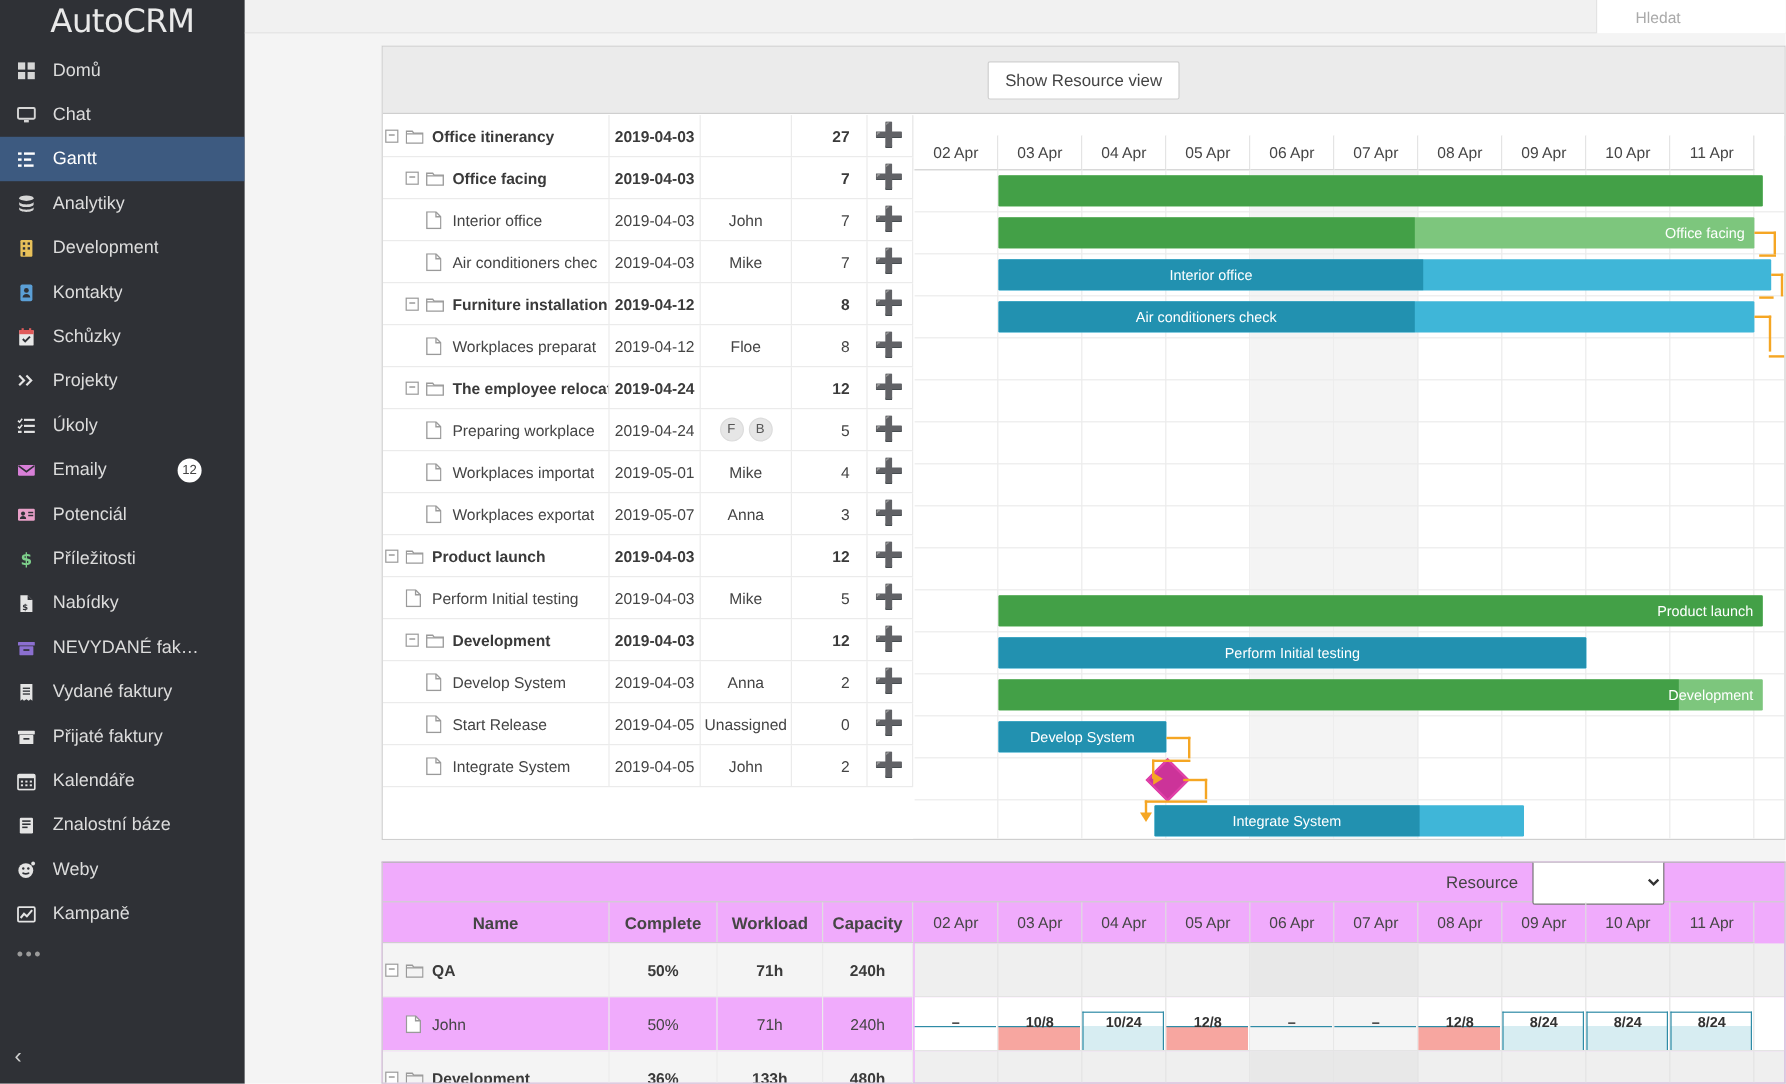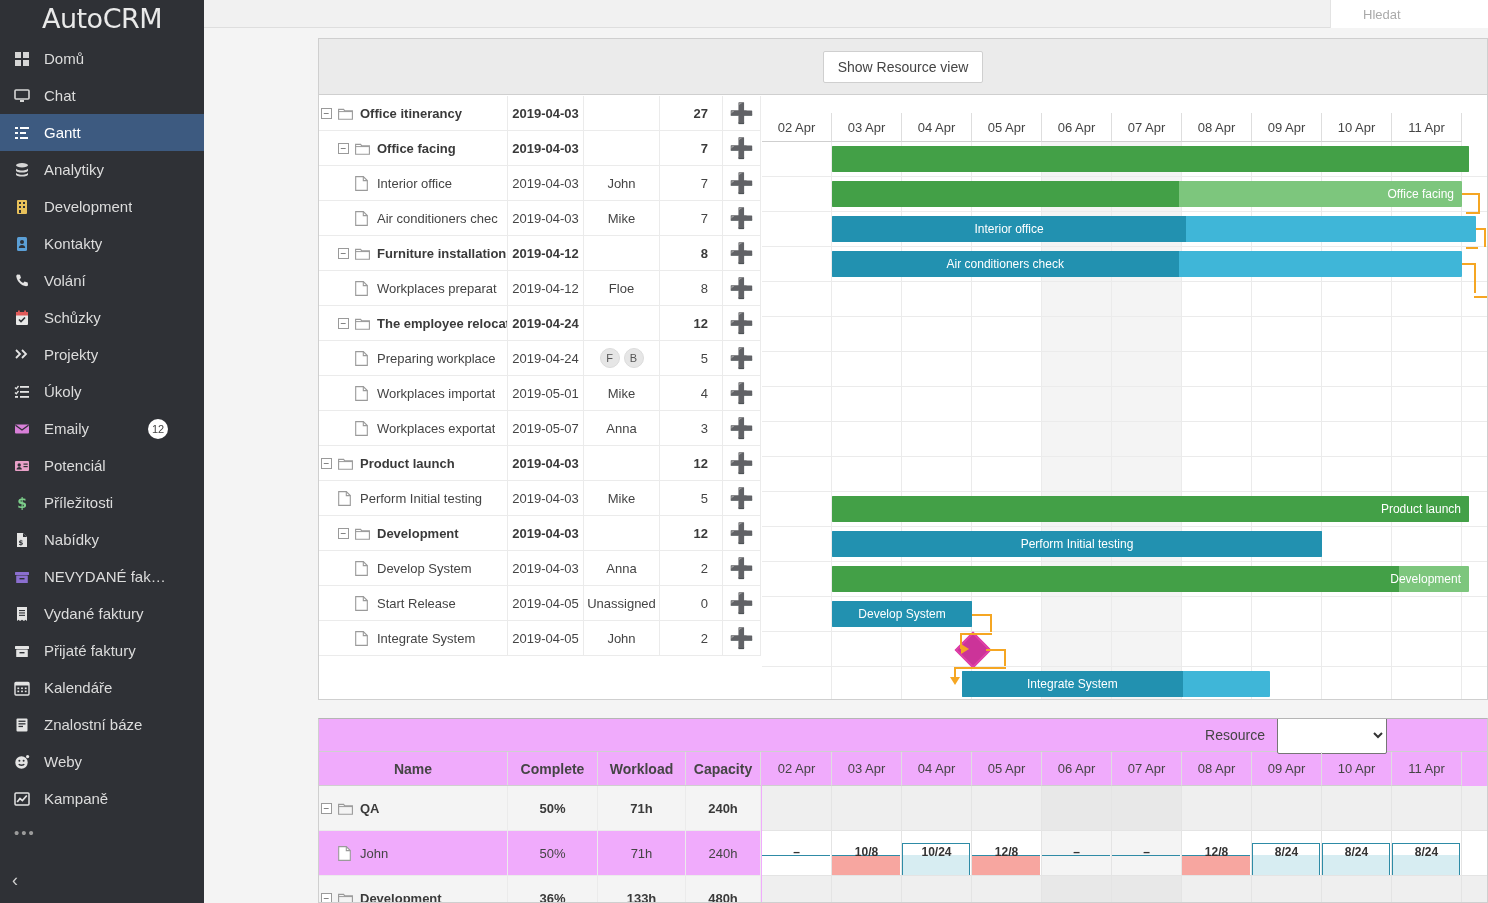--- a/index.html
+++ b/index.html
@@ -269,28 +269,20 @@
       </div>
       <div class="nav-item">
         <span class="nav-ico">
           <svg width="16" height="16" viewBox="0 0 16 16" fill="#5b9fd6">
             <rect x="3" y="1" width="10" height="14" rx="1.5"></rect>
             <circle cx="8" cy="6" r="2" fill="#2f3136"></circle>
             <path d="M4.8 12c0-1.8 1.4-3 3.2-3s3.2 1.2 3.2 3z" fill="#2f3136"></path>
           </svg>
         </span>
         <span class="nav-label">Kontakty</span>
-      </div>
-      <div class="nav-item">
-        <span class="nav-ico">
-          <svg width="16" height="16" viewBox="0 0 16 16" fill="#e4e4e4">
-            <path d="M3.5 1.5 6 1.8l1 3.2-1.6 1.3c.8 1.8 2 3 3.8 3.8l1.3-1.6 3.2 1 .3 2.5c-.2.8-1 1.3-2 1.2C7.3 12.7 3.3 8.7 2.3 3.5c-.1-1 .4-1.8 1.2-2z"></path>
-          </svg>
-        </span>
-        <span class="nav-label">Volání</span>
       </div>
       <div class="nav-item">
         <span class="nav-ico">
           <svg width="16" height="16" viewBox="0 0 16 16" fill="#e05a5a">
             <rect x="2" y="2" width="12" height="13" rx="1" fill="#e8e8e8"></rect>
             <rect x="2" y="2" width="12" height="3.5" fill="#e05a5a"></rect>
             <rect x="4" y="0.5" width="1.8" height="3" fill="#e05a5a"></rect>
             <rect x="10.2" y="0.5" width="1.8" height="3" fill="#e05a5a"></rect>
             <path d="M5 9.5l2 2 4-4" stroke="#2f3136" stroke-width="1.6" fill="none"></path>
           </svg>

